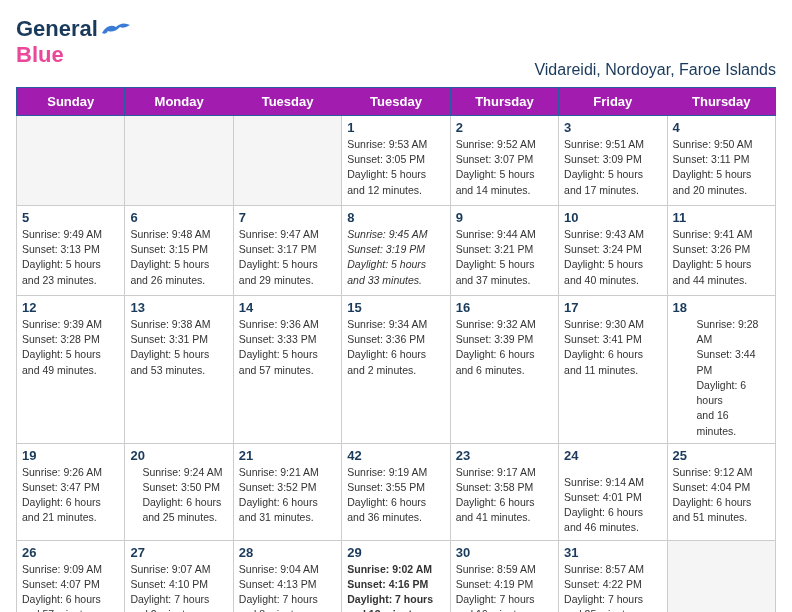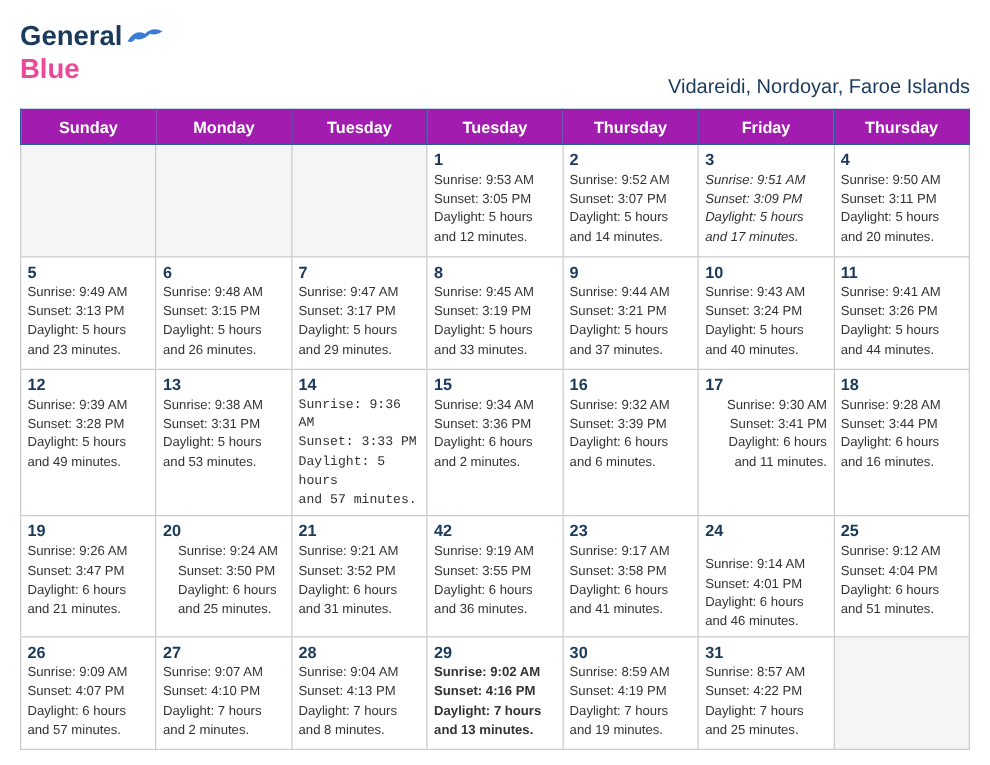--- a/index.html
+++ b/index.html
@@ -122,21 +122,21 @@
         </td>
         <td>
           <div class="day-number">2</div>
           <div class="day-info" style="white-space: pre-line;">Sunrise: 9:52 AM
 Sunset: 3:07 PM
 Daylight: 5 hours
 and 14 minutes.</div>
         </td>
         <td>
           <div class="day-number">3</div>
-          <div class="day-info" style="white-space: pre-line; font-style: italic;">Sunrise: 9:51 AM
+          <div class="day-info" style="white-space: pre-line;">Sunrise: 9:51 AM
 Sunset: 3:09 PM
 Daylight: 5 hours
 and 17 minutes.</div>
         </td>
         <td>
           <div class="day-number">4</div>
           <div class="day-info" style="white-space: pre-line;">Sunrise: 9:50 AM
 Sunset: 3:11 PM
 Daylight: 5 hours
 and 20 minutes.</div>
@@ -159,21 +159,21 @@
         </td>
         <td>
           <div class="day-number">7</div>
           <div class="day-info" style="white-space: pre-line;">Sunrise: 9:47 AM
 Sunset: 3:17 PM
 Daylight: 5 hours
 and 29 minutes.</div>
         </td>
         <td>
           <div class="day-number">8</div>
-          <div class="day-info" style="white-space: pre-line;">Sunrise: 9:45 AM
+          <div class="day-info" style="white-space: pre-line; font-style: italic;">Sunrise: 9:45 AM
 Sunset: 3:19 PM
 Daylight: 5 hours
 and 33 minutes.</div>
         </td>
         <td>
           <div class="day-number">9</div>
           <div class="day-info" style="white-space: pre-line;">Sunrise: 9:44 AM
 Sunset: 3:21 PM
 Daylight: 5 hours
 and 37 minutes.</div>
@@ -203,49 +203,49 @@
         </td>
         <td>
           <div class="day-number">13</div>
           <div class="day-info" style="white-space: pre-line;">Sunrise: 9:38 AM
 Sunset: 3:31 PM
 Daylight: 5 hours
 and 53 minutes.</div>
         </td>
         <td>
           <div class="day-number">14</div>
-          <div class="day-info" style="white-space: pre-line; font-family: Liberation Mono, monospace;">Sunrise: 9:36 AM
+          <div class="day-info" style="white-space: pre-line;">Sunrise: 9:36 AM
 Sunset: 3:33 PM
 Daylight: 5 hours
 and 57 minutes.</div>
         </td>
         <td>
           <div class="day-number">15</div>
           <div class="day-info" style="white-space: pre-line;">Sunrise: 9:34 AM
 Sunset: 3:36 PM
 Daylight: 6 hours
 and 2 minutes.</div>
         </td>
         <td>
           <div class="day-number">16</div>
           <div class="day-info" style="white-space: pre-line;">Sunrise: 9:32 AM
 Sunset: 3:39 PM
 Daylight: 6 hours
 and 6 minutes.</div>
         </td>
         <td>
           <div class="day-number">17</div>
-          <div class="day-info" style="white-space: pre-line; text-align: right;">Sunrise: 9:30 AM
+          <div class="day-info" style="white-space: pre-line;">Sunrise: 9:30 AM
 Sunset: 3:41 PM
 Daylight: 6 hours
 and 11 minutes.</div>
         </td>
         <td>
           <div class="day-number">18</div>
-          <div class="day-info" style="white-space: pre-line;">Sunrise: 9:28 AM
+          <div class="day-info" style="white-space: pre-line; margin-left: 24px;">Sunrise: 9:28 AM
 Sunset: 3:44 PM
 Daylight: 6 hours
 and 16 minutes.</div>
         </td>
       </tr>
       <tr class="week-row">
         <td>
           <div class="day-number">19</div>
           <div class="day-info" style="white-space: pre-line;">Sunrise: 9:26 AM
 Sunset: 3:47 PM

